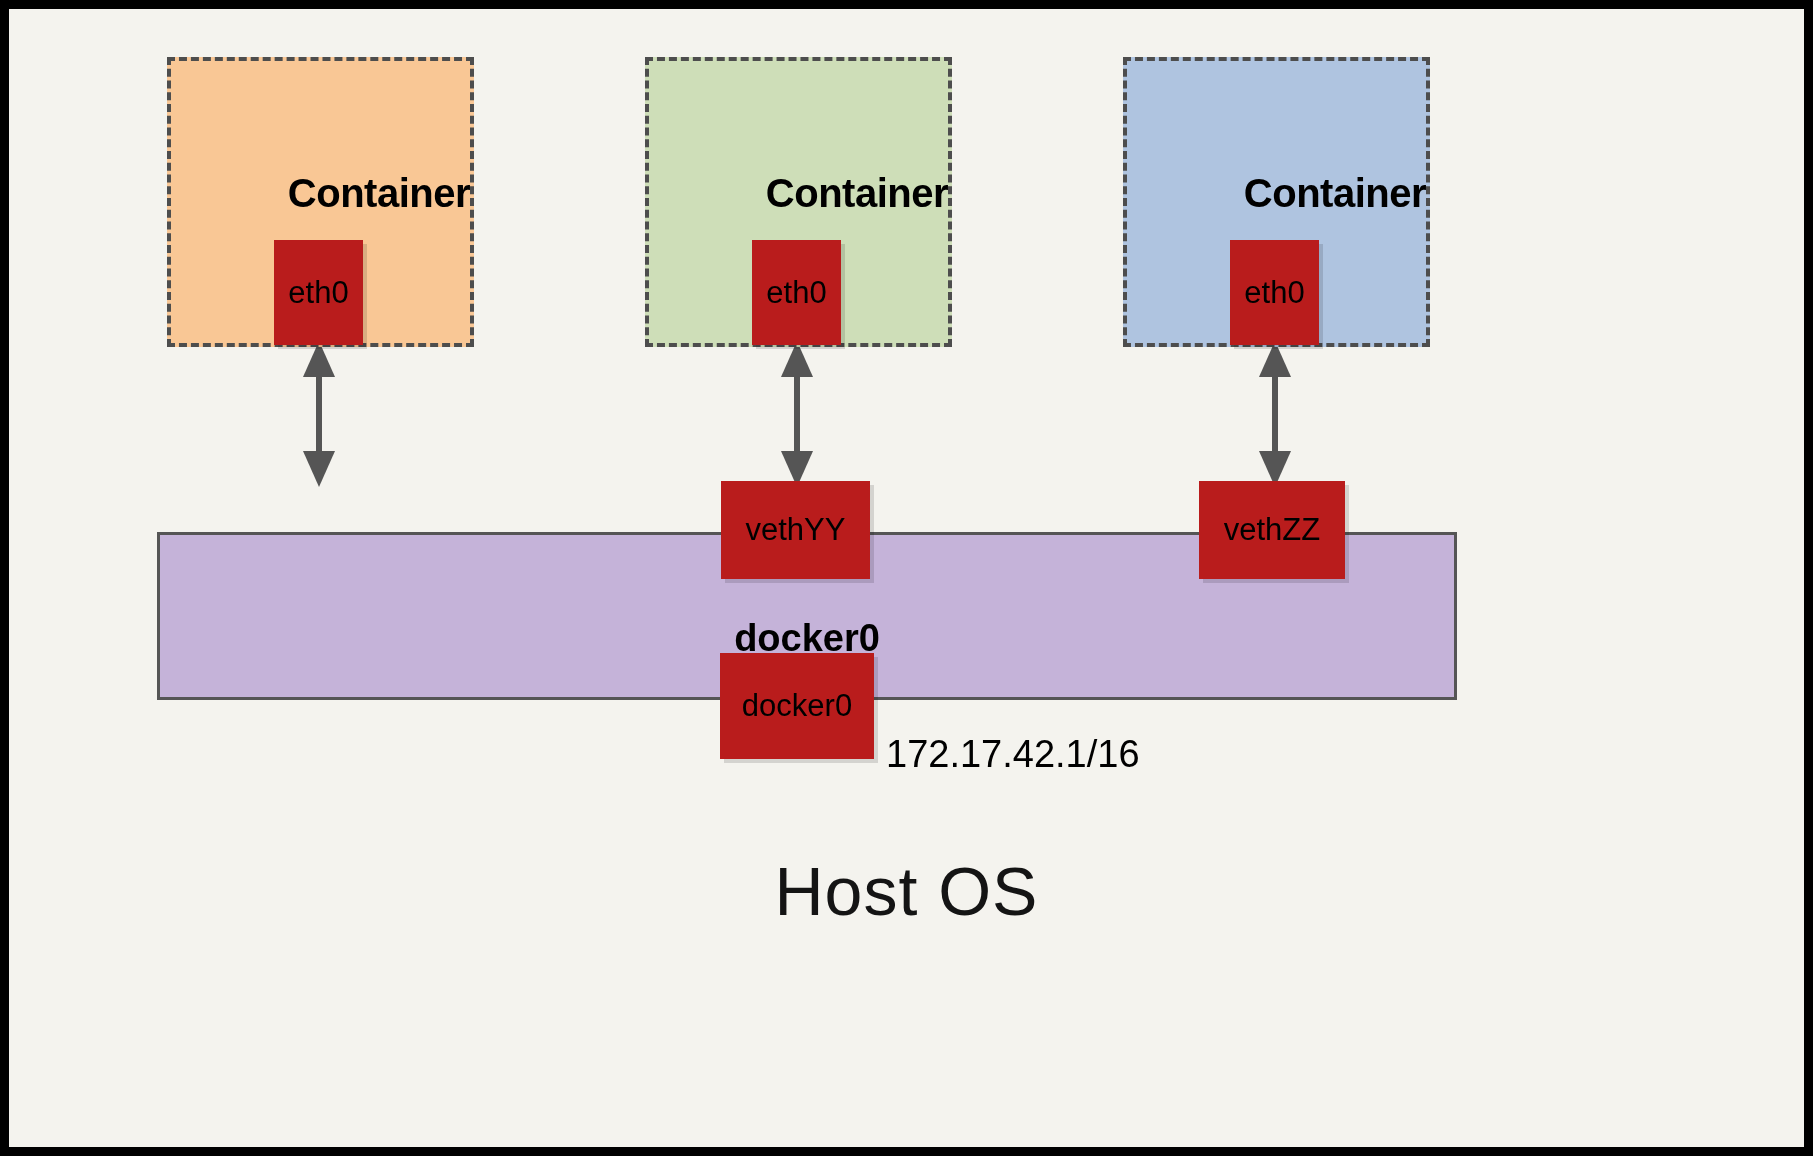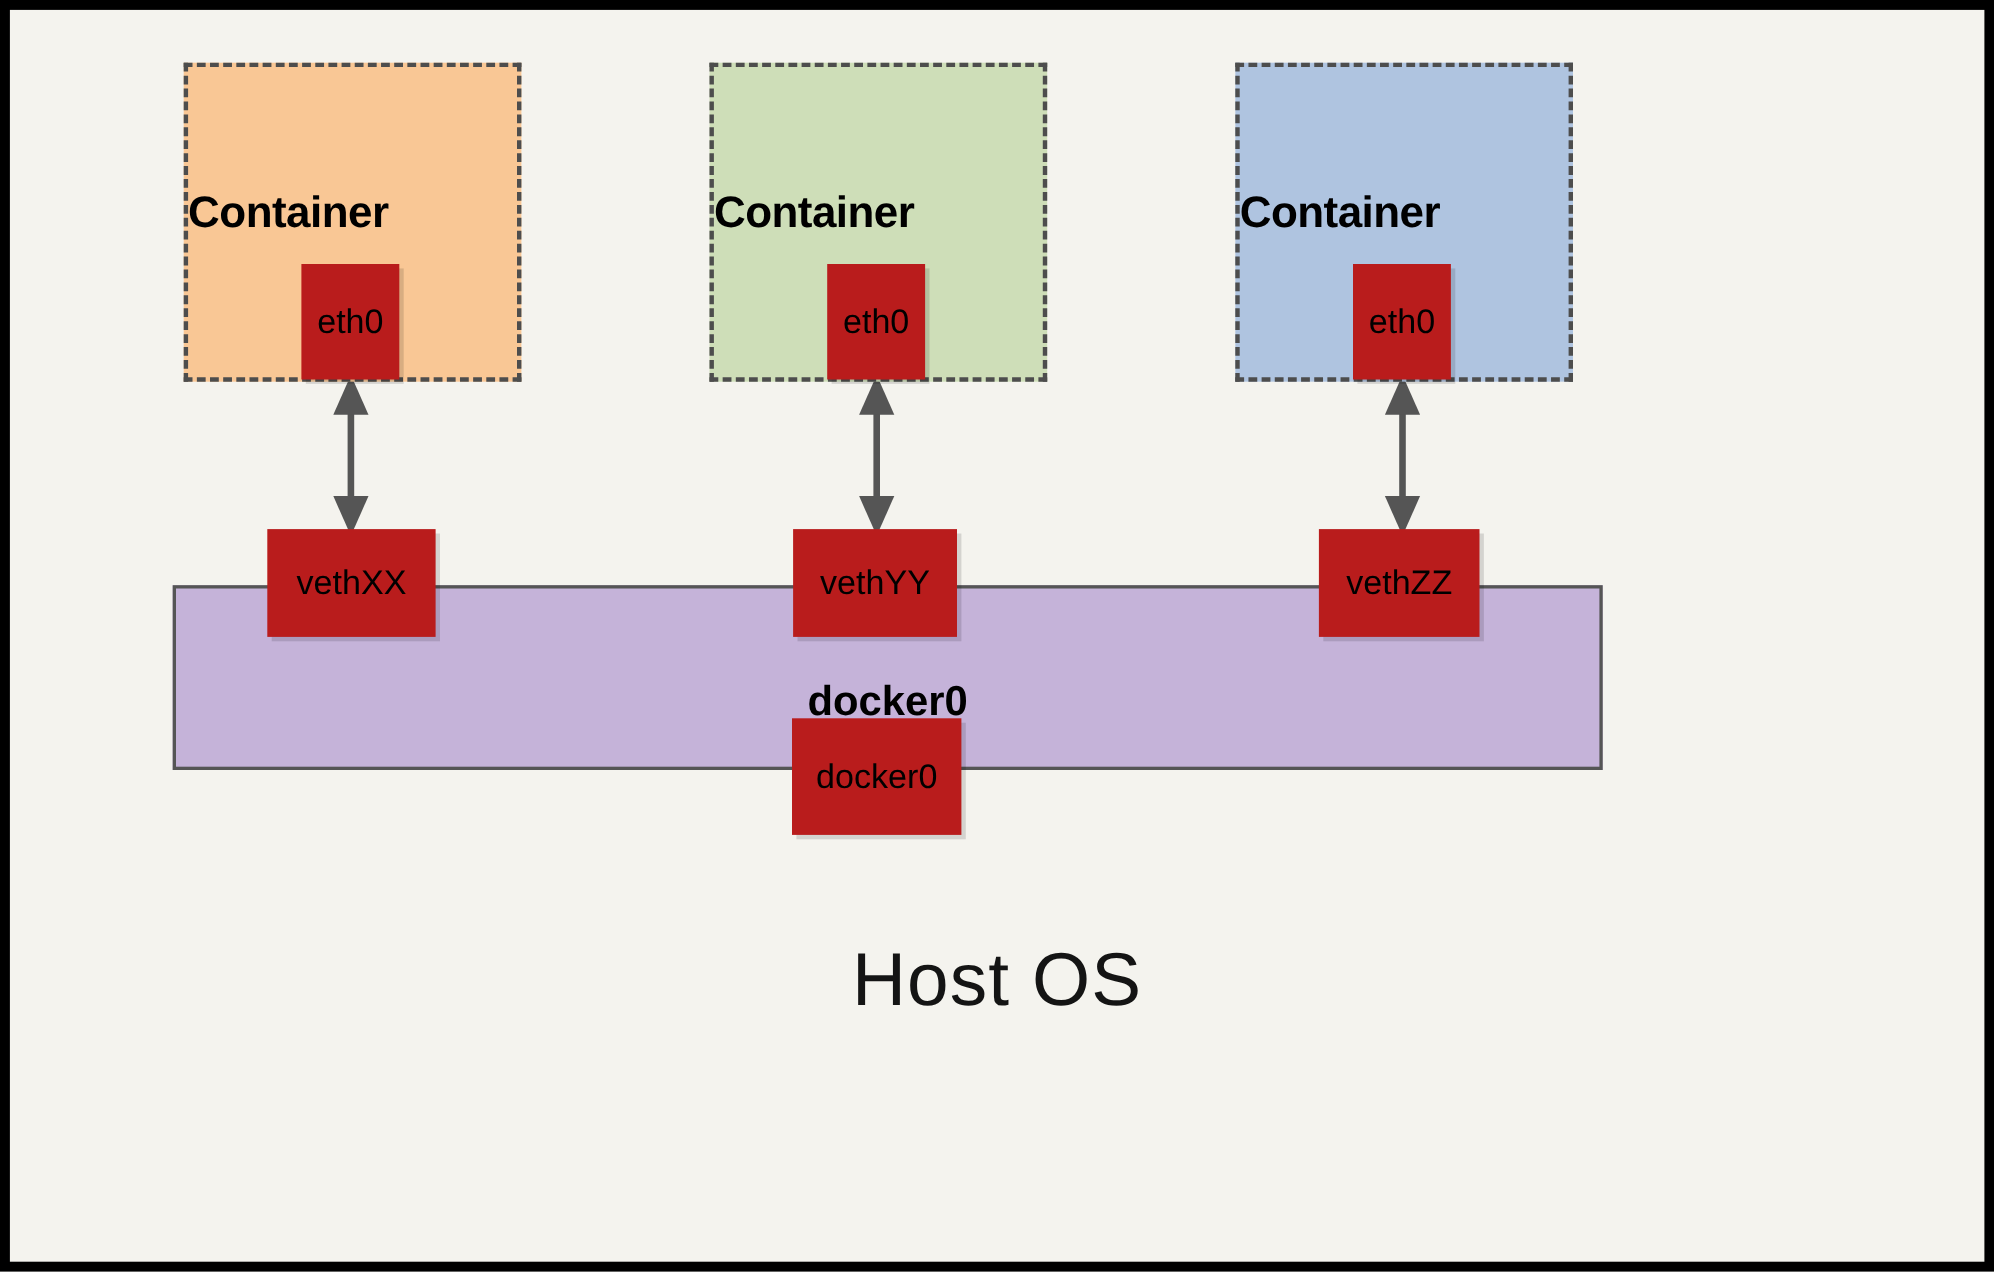--- a/index.html
+++ b/index.html
@@ -35,21 +35,21 @@
   
   .container-box {
     position: absolute;
     box-sizing: border-box;
     border: 4px dashed #4d4d4d;
   }
   .container-title {
     position: absolute;
     left: 0;
     width: 100%;
-    text-align: left;
+    text-align: right;
     font-size: 40px;
     font-weight: bold;
     color: #000000;
     letter-spacing: -0.5px;
   }
 
   
   .iface-box {
     position: absolute;
     background: #b91c1c;
@@ -145,33 +145,31 @@
       <span>eth0</span>
     </div>
 
     <div class="container-box" style="left:1114px; top:48px; width:307px; height:290px; background:#afc4e0;">
       <div class="container-title" style="top:110px;">Container</div>
     </div>
     <div class="iface-box" style="left:1221px; top:231px; width:89px; height:105px;">
       <span>eth0</span>
     </div>
 
-    <div class="iface-box" style="left:234px; top:472px; width:153px; height:98px;">
-      <span>vethXX</span>
-    </div>
 
     <div class="iface-box" style="left:712px; top:472px; width:149px; height:98px;">
       <span>vethYY</span>
     </div>
 
     <div class="iface-box" style="left:1190px; top:472px; width:146px; height:98px;">
       <span>vethZZ</span>
     </div>
 
     <div class="iface-box" style="left:711px; top:644px; width:154px; height:106px;">
       <span>docker0</span>
     </div>
 
+    <div id="ip-label" style="left:877px; top:724px;">172.17.42.1/16</div>
 
     <div id="host-os-label" style="top:820px;">Host OS</div>
 
   </div>
 </div>
 
 </body></html>

